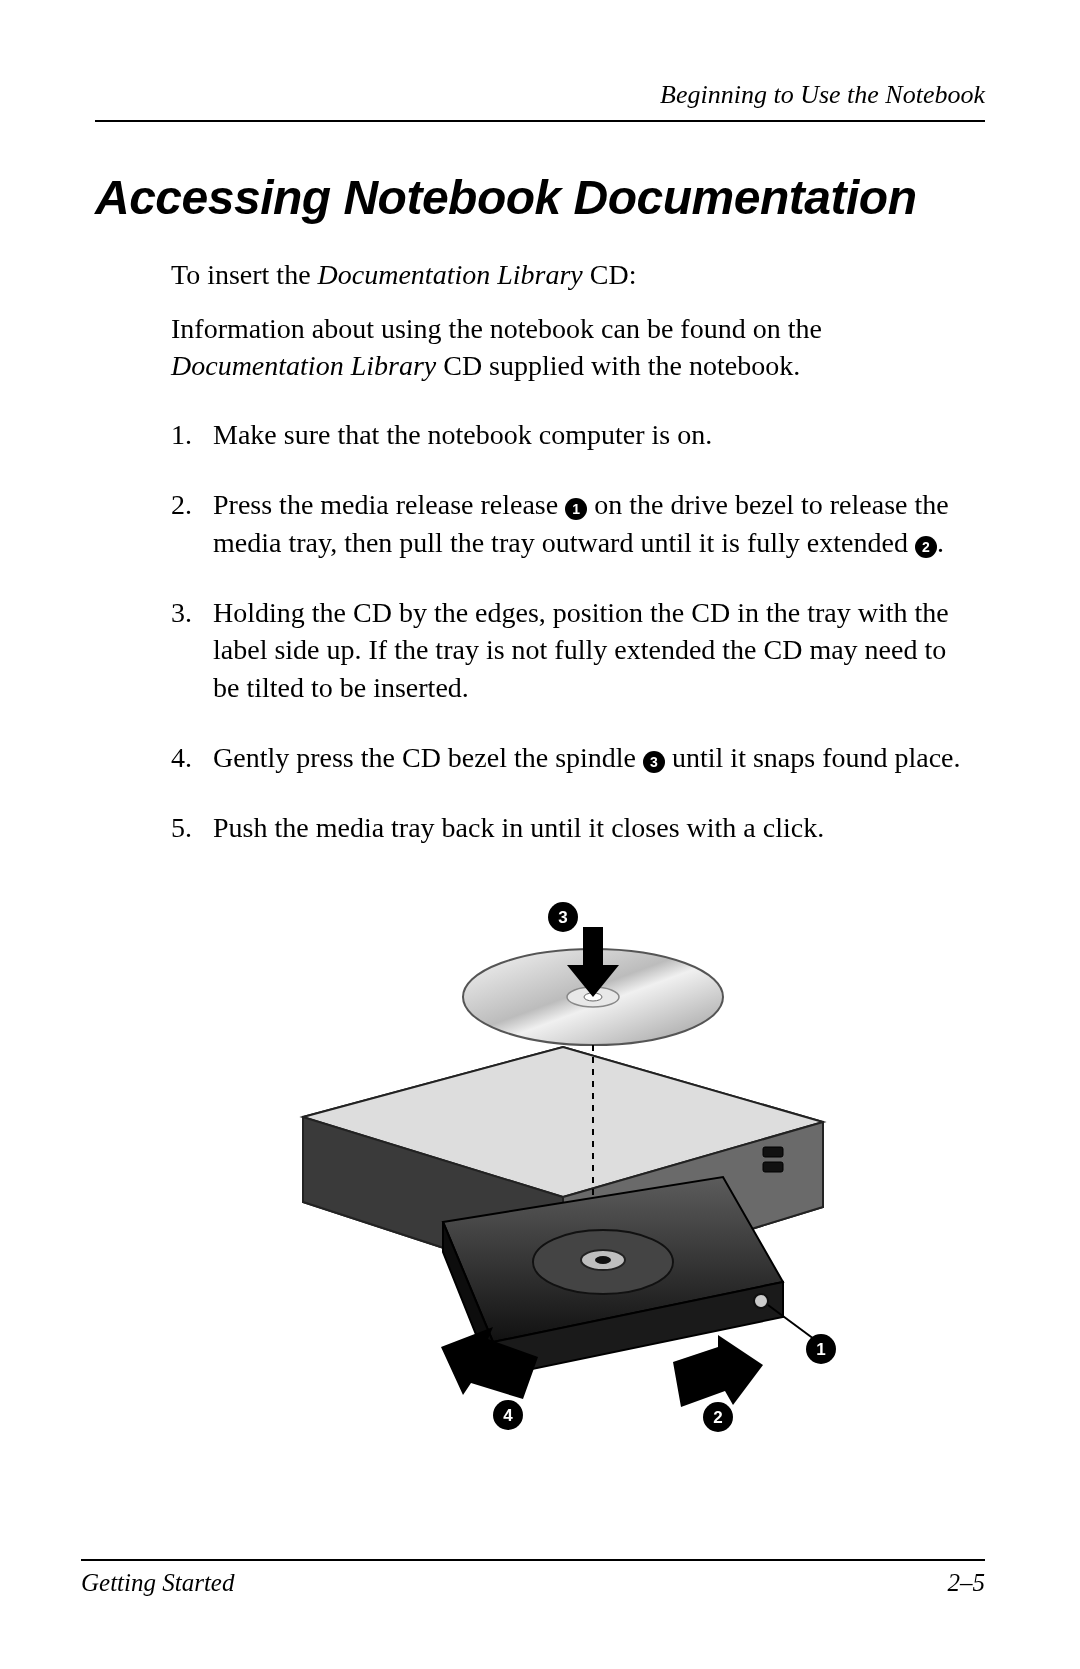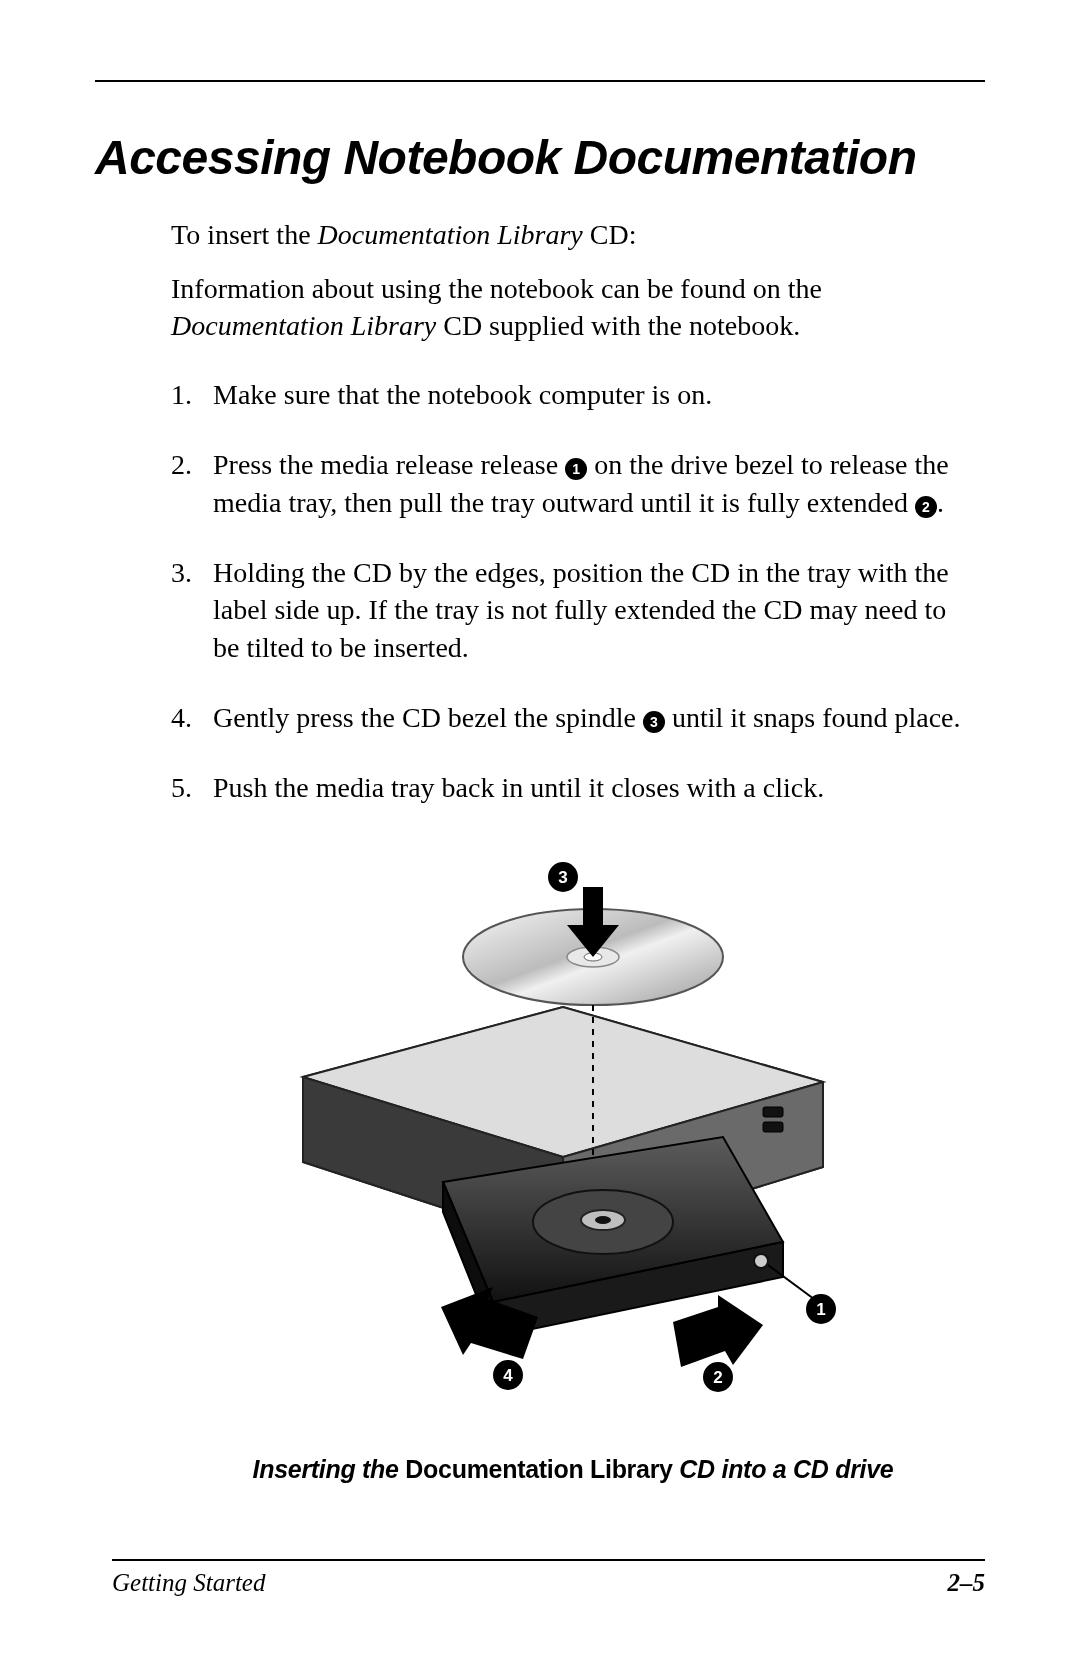--- a/index.html
+++ b/index.html
@@ -12,30 +12,31 @@
   .para { font-size: 28px; line-height: 1.3; margin-bottom: 18px; }
   .italic { font-style: italic; }
   .list { list-style: none; counter-reset: step; margin-top: 6px; }
   .list li { counter-increment: step; font-size: 28px; line-height: 1.35; margin-bottom: 18px; padding-left: 42px; position: relative; margin-top: 32px; }
   .list li::before { content: counter(step) "."; position: absolute; left: 0; top: 0; }
   .circnum { display: inline-flex; align-items: center; justify-content: center; width: 22px; height: 22px; border-radius: 50%; background: #000; color: #fff; font-family: Arial, sans-serif; font-weight: 700; font-size: 14px; line-height: 1; vertical-align: 0px; }
   .figure-wrap { width: 100%; height: 580px; display: flex; align-items: center; justify-content: center; margin-top: 30px; }
   .figure-svg { width: 620px; height: 560px; }
   .caption { font-family: Arial, Helvetica, sans-serif; font-size: 25px; text-align: center; margin-top: 38px; letter-spacing: -0.3px; }
   .bold { font-weight: 700; }
-  .footer { position: absolute; left: 112px; right: 95px; bottom: 72px; }
+  .footer { position: absolute; left: 81px; right: 95px; bottom: 72px; }
   .footer-rule { border: none; border-top: 2px solid #000; margin-bottom: 8px; }
   .footer-row { display: flex; justify-content: space-between; font-size: 25px; }
   .footer-left { font-style: italic; }
-  .footer-right { font-style: italic; font-weight: 700; }
+  .footer-right { font-style: italic; font-weight: 400; }
 </style>
 </head>
 <body>
 
 <div class="page">
+  <div class="header-label">Beginning to Use the Notebook</div>
   <hr class="header-rule">
 
   <h1 class="h1">Accessing Notebook Documentation</h1>
 
   <div class="content">
     <p class="para">
       <span>To insert the </span><span class="italic">Documentation Library</span><span> CD:</span>
     </p>
 
     <p class="para">
@@ -126,23 +127,20 @@
         <text x="455" y="536" text-anchor="middle" font-family="Arial" font-weight="700" font-size="17" fill="#fff">2</text>
 
         <g>
           <polygon points="275,470 225,452 230,440 178,460 200,508 208,496 260,512" fill="#000"></polygon>
         </g>
         <circle cx="245" cy="528" r="15" fill="#000"></circle>
         <text x="245" y="534" text-anchor="middle" font-family="Arial" font-weight="700" font-size="17" fill="#fff">4</text>
       </svg>
     </div>
 
-    <p class="caption">
-      <span class="italic bold">Inserting the </span><span class="bold">Documentation Library</span><span class="italic bold"> CD into a CD drive</span>
-    </p>
   </div>
 
   <div class="footer">
     <hr class="footer-rule">
     <div class="footer-row">
       <span class="footer-left">Getting Started</span>
       <span class="footer-right">2–5</span>
     </div>
   </div>
 </div>

